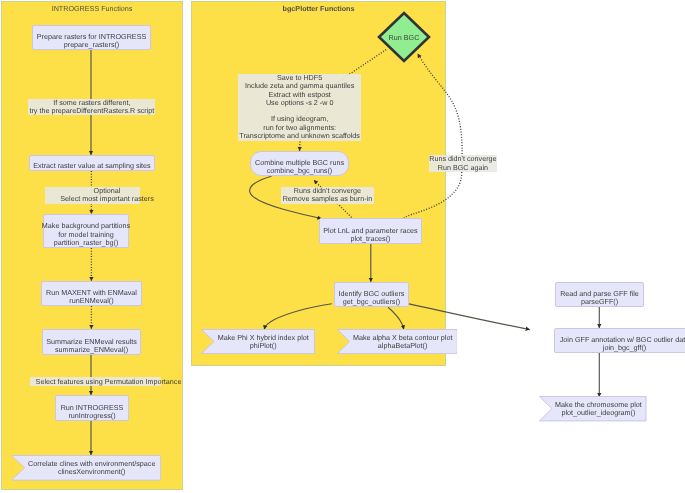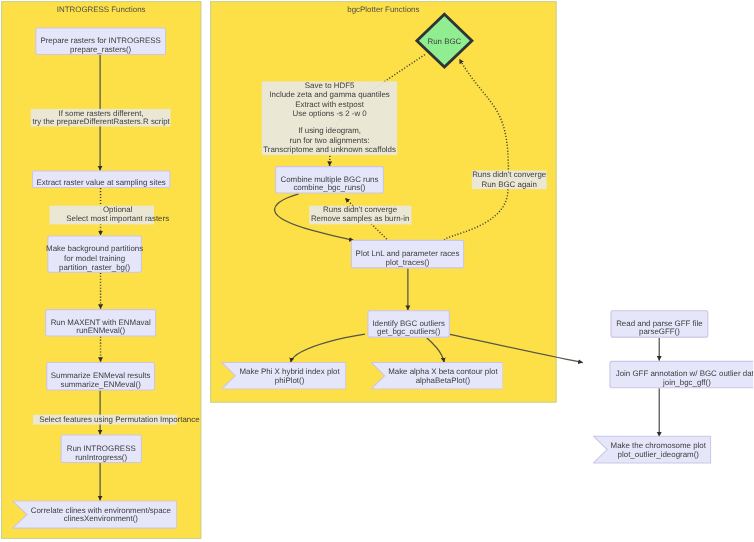--- a/index.html
+++ b/index.html
@@ -20,21 +20,21 @@
   .lbl{white-space:pre;}
 </style>
 </head>
 <body>
 
 <div id="stage">
 
   <div class="panel" style="left:1px;top:1px;width:182px;height:489px;">
     <div class="panel-title">INTROGRESS Functions</div>
   </div>
-  <div class="panel" style="left:191px;top:1px;width:315px;height:365px;">
+  <div class="panel" style="left:191px;top:1px;width:255px;height:365px;font-weight:bold;">
     <div class="panel-title">bgcPlotter Functions</div>
   </div>
 
   <svg class="edges" viewBox="0 0 685 493">
     <defs>
       <marker id="ah" markerWidth="6" markerHeight="6" refX="4.2" refY="2.5" orient="auto" markerUnits="userSpaceOnUse">
         <path d="M0,0.25 L4.3,2.5 L0,4.75 Z" fill="#2f2f28"></path>
       </marker>
     </defs>
     <g stroke="#55554a" stroke-width="1.15" fill="none">
@@ -109,21 +109,21 @@
     </svg>
     <div class="txt" style="position:absolute;left:0;top:0;width:54px;height:52px;display:flex;align-items:center;justify-content:center;font-size:7.2px;color:#3d3d3d;">
       <span class="lbl">Run BGC</span>
     </div>
   </div>
 
   <div class="ann" style="left:238.4px;top:73.5px;width:122.5px;height:67.2px;">
     <div class="txt"><span class="lbl">Save to HDF5</span><br><span class="lbl">Include zeta and gamma quantiles</span><br><span class="lbl">Extract with estpost</span><br><span class="lbl">Use options -s 2 -w 0</span><br><br><span class="lbl">If using ideogram,</span><br><span class="lbl">run for two alignments:</span><br><span class="lbl">Transcriptome and unknown scaffolds</span></div>
   </div>
 
-  <div class="node" style="left:250px;top:151px;width:99px;height:25px;">
+  <div class="node" style="left:250px;top:151px;width:99px;height:25px;border-radius:11px;">
     <div class="txt"><span class="lbl">Combine multiple BGC runs</span><br><span class="lbl">combine_bgc_runs()</span></div>
   </div>
 
   <div class="ann" style="left:281.2px;top:187.1px;width:92.4px;height:16.6px;">
     <div class="txt"><span class="lbl">Runs didn't converge</span><br><span class="lbl">Remove samples as burn-in</span></div>
   </div>
 
   <div class="ann" style="left:428.5px;top:155.4px;width:68.8px;height:16.3px;">
     <div class="txt"><span class="lbl">Runs didn't converge</span><br><span class="lbl">Run BGC again</span></div>
   </div>

